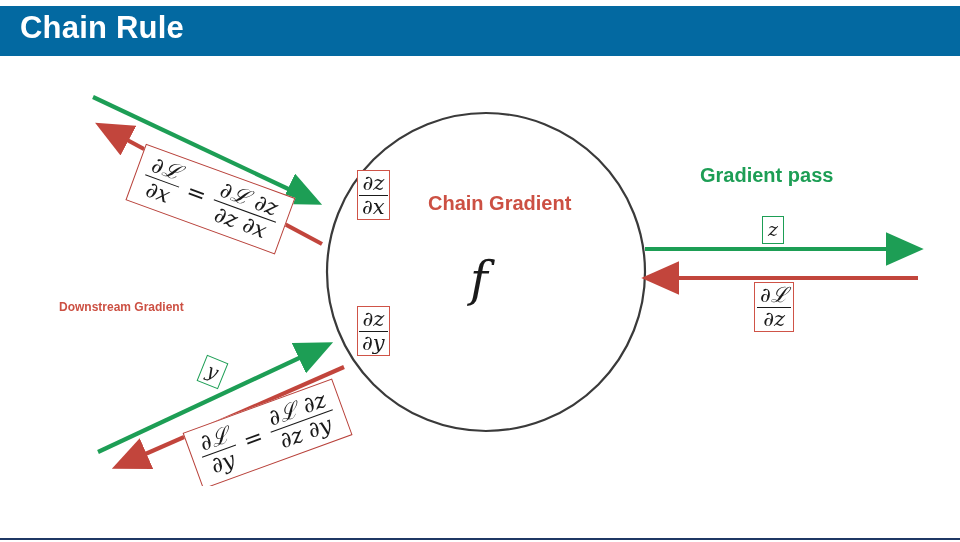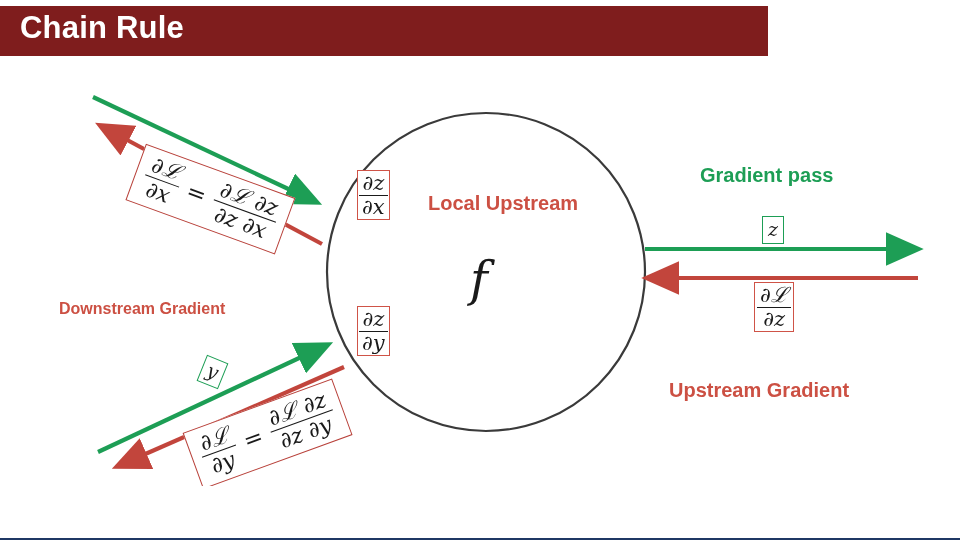--- a/index.html
+++ b/index.html
@@ -14,23 +14,23 @@
     background: #ffffff;
     overflow: hidden;
     font-family: "Liberation Sans", sans-serif;
   }
 
   
   #title-bar {
     position: absolute;
     left: 0;
     top: 6px;
-    width: 768px;
+    width: 960px;
     height: 50px;
-    background: #7f1d1d;
+    background: #0369a1;
   }
   #title-text {
     position: absolute;
     left: 20px;
     top: 4px;
     font-size: 31px;
     font-weight: bold;
     color: #ffffff;
     letter-spacing: 0.2px;
     font-family: "Liberation Sans", sans-serif;
@@ -198,29 +198,29 @@
       </span>
     </div>
 
     <div class="lg-box" style="left:357px; top:250px;">
       <span class="math frac">
         <span class="num">∂z</span>
         <span class="den">∂y</span>
       </span>
     </div>
 
-    <div class="red-label" style="left:428px; top:136px; font-size:20px;">Local Upstream</div>
+    <div class="red-label" style="left:428px; top:136px; font-size:20px;">Chain Gradient</div>
 
     <div id="f-symbol" style="left:470px; top:195px;">f</div>
 
     <div class="var-tag" style="left:217px; top:126px; transform:rotate(-22deg);">x</div>
 
     <div class="var-tag" style="left:201px; top:302px; transform:rotate(22deg);">y</div>
 
-    <div class="red-label" style="left:59px; top:244px; font-size:16px;">Downstream Gradient</div>
+    <div class="red-label" style="left:59px; top:244px; font-size:12px;">Downstream Gradient</div>
 
     <div class="formula-box" style="left:131px; top:113px; transform:rotate(20deg);">
       <div class="eqrow math">
         <span class="frac">
           <span class="num">∂ℒ</span>
           <span class="den">∂x</span>
         </span>
         <span class="eq">=</span>
         <span class="frac">
           <span class="num">∂ℒ ∂z</span>
@@ -247,21 +247,20 @@
 
     <div class="var-tag" style="left:762px; top:160px;">z</div>
 
     <div id="upstream-box" style="left:754px; top:226px;">
       <span class="math frac">
         <span class="num">∂ℒ</span>
         <span class="den">∂z</span>
       </span>
     </div>
 
-    <div class="red-label" style="left:669px; top:323px; font-size:20px;">Upstream Gradient</div>
   </div>
 
   <div id="footer">
     
     
     
     
     
   </div>
   <div id="footer-rule"></div>

